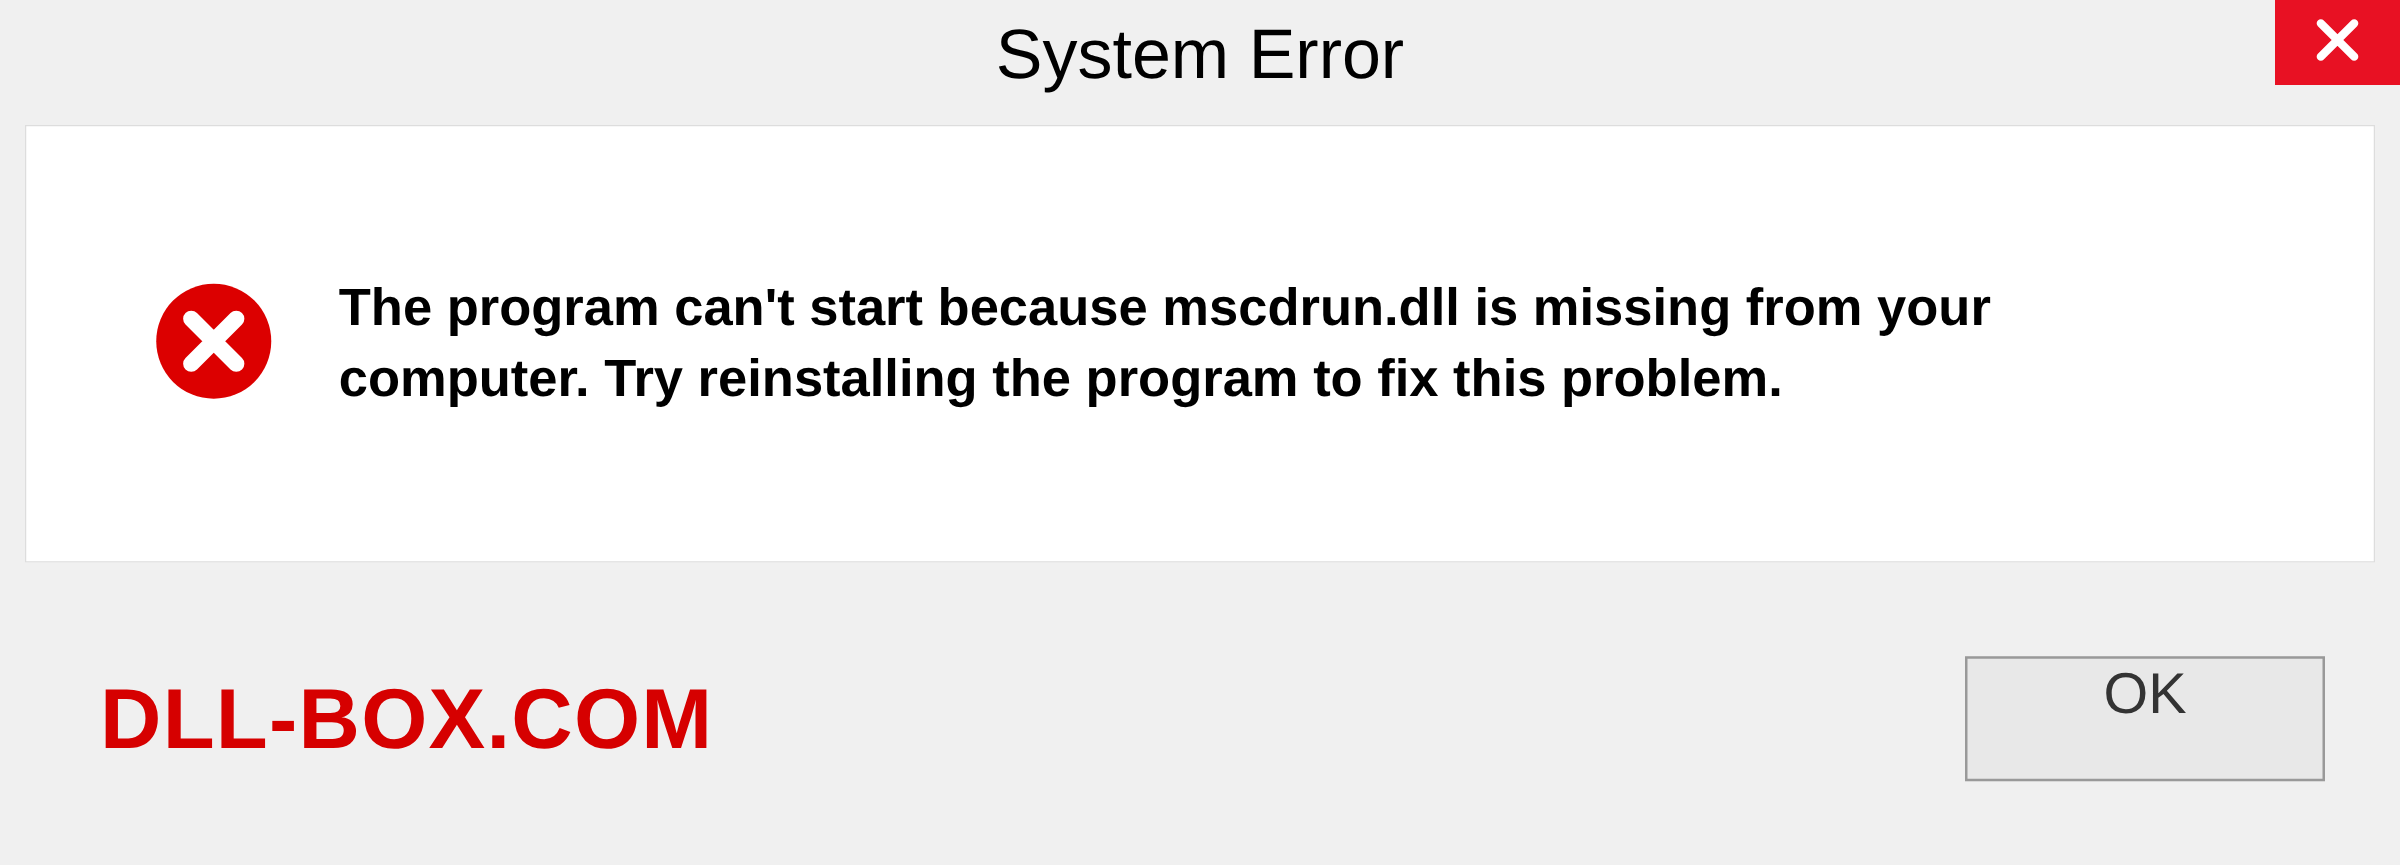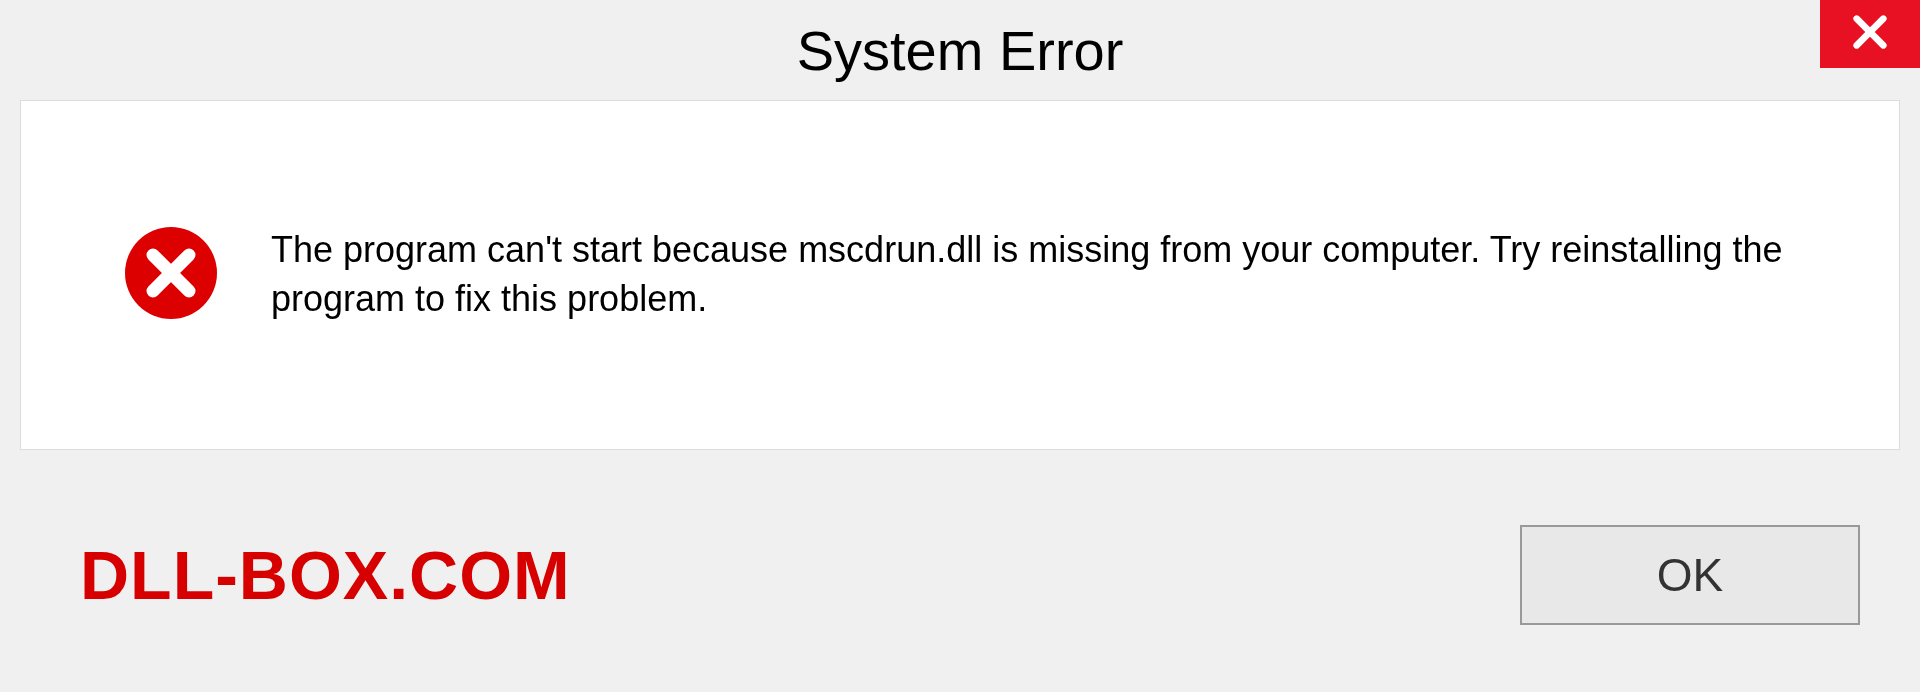--- a/index.html
+++ b/index.html
@@ -10,21 +10,21 @@
     body {
       width: 1920px;
       height: 692px;
       background: #f0f0f0;
       font-family: "Segoe UI", Arial, sans-serif;
       position: relative;
       overflow: hidden;
     }
     .title-bar {
       display: flex;
-      align-items: center;
+      align-items: flex-start;
       justify-content: center;
       height: 90px;
       position: relative;
       padding-top: 10px;
     }
     .title-text {
       font-size: 56px;
       font-weight: 400;
       color: #000;
     }
@@ -55,49 +55,49 @@
     }
     .error-icon {
       flex-shrink: 0;
       margin-right: 50px;
     }
     .error-icon svg {
       width: 100px;
       height: 100px;
     }
     .message-text {
-      font-size: 36px;
+      font-size: 42px;
       line-height: 1.35;
       color: #000;
-      font-weight: 400;
+      font-weight: 700;
     }
     .bottom-bar {
       margin: 15px 20px;
       height: 220px;
       display: flex;
       align-items: center;
       justify-content: space-between;
       padding: 0 40px 0 60px;
     }
     .brand-text {
       font-size: 68px;
       font-weight: 800;
       color: #d60000;
       letter-spacing: 1px;
       font-family: Arial, sans-serif;
     }
     .ok-btn {
-      width: 340px;
+      width: 288px;
       height: 100px;
       background: #e8e8e8;
       border: 2px solid #999;
       font-size: 46px;
       color: #333;
       display: flex;
-      align-items: center;
+      align-items: flex-start;
       justify-content: center;
       cursor: pointer;
       font-family: "Segoe UI", Arial, sans-serif;
     }
   </style>
 </head>
 <body>
 
 <div class="title-bar">
   <div class="title-text">System Error</div>

